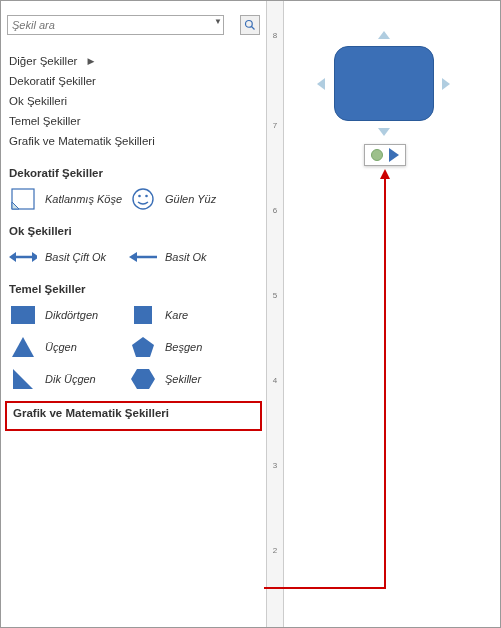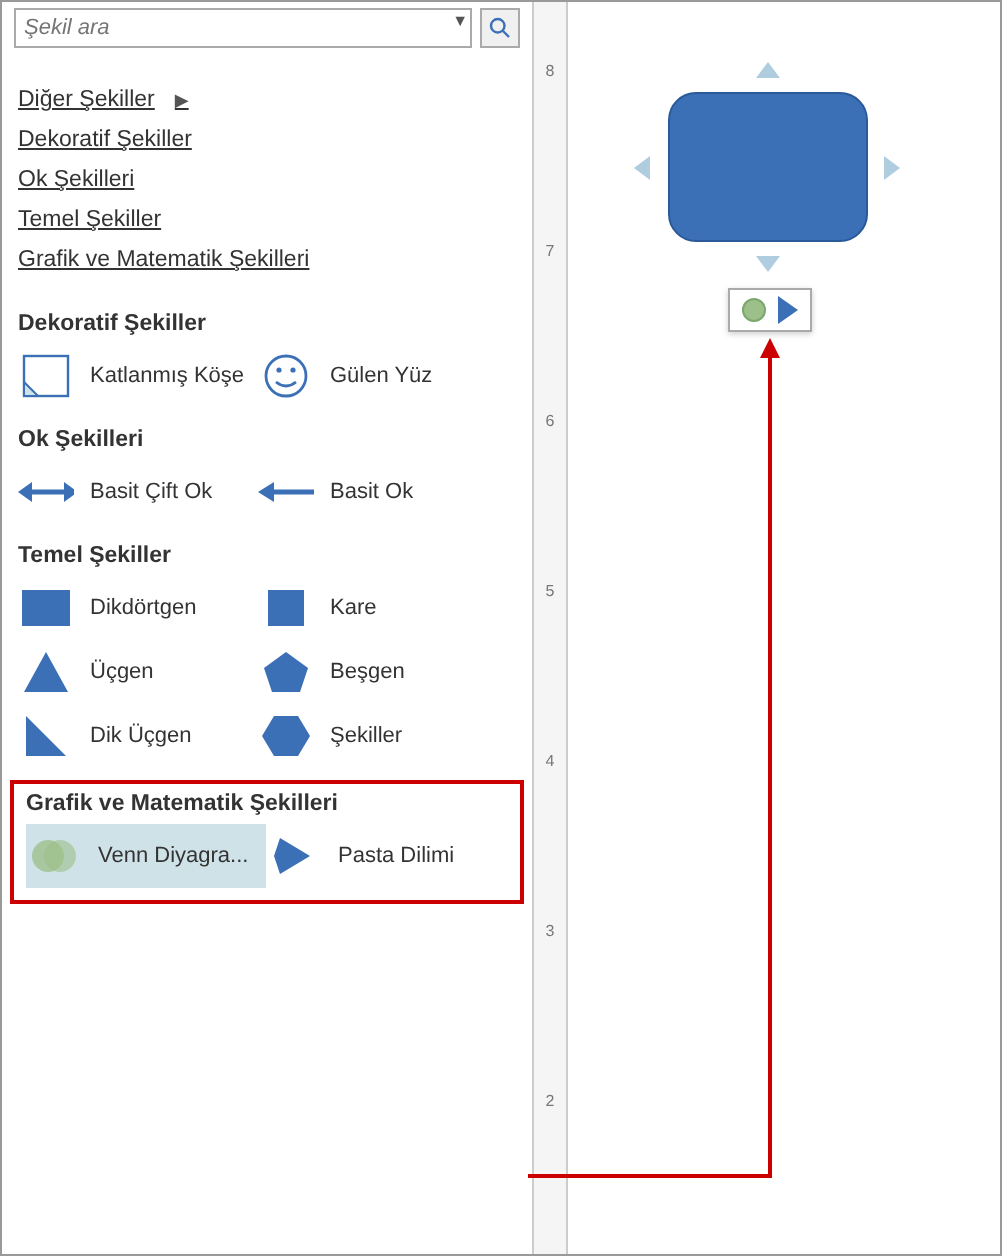--- a/index.html
+++ b/index.html
@@ -1,33 +1,33 @@
 <!DOCTYPE html>
 <html><head>
 <meta charset="utf-8">
 <style>
   * { box-sizing: border-box; margin: 0; padding: 0; font-family: "Segoe UI", Tahoma, sans-serif; }
   body { background: #fff; width: 501px; height: 628px; overflow: hidden; position: relative; }
   .app { display: flex; width: 501px; height: 628px; border: 1px solid #999; }
   .sidebar { width: 265px; background: #fff; display: flex; flex-direction: column; }
-  .search-row { display: flex; align-items: center; padding: 3px 6px 6px 6px; gap: 4px; }
+  .search-row { display: flex; align-items: center; padding: 3px 6px 6px 6px; gap: 16px; margin-top: 11px; }
   .search-box { flex: 1; position: relative; }
   .search-input { width: 100%; height: 20px; border: 1px solid #aaa; font-size: 11px; padding: 2px 16px 2px 4px; color: #888; font-style: italic; }
   .search-dd { position: absolute; right: 2px; top: 2px; font-size: 8px; color: #555; }
   .search-btn { width: 20px; height: 20px; border: 1px solid #aaa; background: #f0f0f0; display:flex; align-items:center; justify-content:center; }
   .search-btn svg { width: 12px; height: 12px; }
   .cat-list { padding: 0; }
-  .cat-item { padding: 4px 8px; font-size: 11.5px; color: #333; display: flex; align-items: center; gap: 6px; cursor: pointer; text-decoration: underline; }
+  .cat-item { padding: 4px 8px; font-size: 11.5px; color: #333; display: flex; align-items: center; gap: 6px; cursor: pointer; }
   .cat-item.sel { background: #cfe2e8; }
   .cat-caret { font-size: 9px; color: #555; margin-left: 4px; }
   .cat-sep { height: 10px; }
 
   .section { padding: 6px 8px 4px 8px; }
   .section-title { font-size: 11.5px; font-weight: bold; color: #333; margin-bottom: 4px; }
-  .shape-grid { display: flex; flex-wrap: wrap; }
+  .shape-grid { display: flex; flex-wrap: wrap; font-style: italic; }
   .shape-item { display: flex; align-items: center; width: 120px; padding: 4px 0; gap: 8px; font-size: 11px; color: #333; }
   .shape-item.sel { background: #cfe2e8; }
   .shape-label { line-height: 1.1; }
   .shape-icon { width: 28px; height: 24px; display:flex; align-items:center; justify-content:center; flex-shrink:0; }
   .shape-icon svg { display:block; }
 
   
   .highlight-box { border: 2px solid #c00; margin: 2px 4px 4px 4px; padding: 4px 6px 6px 6px; }
 
   
@@ -194,39 +194,20 @@
                 <polygon points="7,1 19,1 25,11 19,21 7,21 1,11" fill="#3b6fb6"></polygon>
               </svg>
             </div>
           <span class="shape-label">Şekiller</span>
         </div>
       </div>
     </div>
 
     <div class="highlight-box">
       <div class="section-title">Grafik ve Matematik Şekilleri</div>
-      <div class="shape-grid">
-        <div class="shape-item sel">
-          <div class="shape-icon">
-              <svg width="26" height="20">
-                <circle cx="10" cy="10" r="8" fill="#9dc08b" fill-opacity=".8"></circle>
-                <circle cx="16" cy="10" r="8" fill="#9dc08b" fill-opacity=".6"></circle>
-              </svg>
-            </div>
-          <span class="shape-label">Venn Diyagra...</span>
-        </div>
-        <div class="shape-item">
-          <div class="shape-icon">
-              <svg width="20" height="22">
-                <polygon points="18,11 3,2 0,11 3,20" fill="#3b6fb6"></polygon>
-              </svg>
-            </div>
-          <span class="shape-label">Pasta Dilimi</span>
-        </div>
-      </div>
     </div>
 
   </div>
 
   <div class="ruler">
     <div class="tick" style="top:30px">8</div>
     <div class="tick" style="top:120px">7</div>
     <div class="tick" style="top:205px">6</div>
     <div class="tick" style="top:290px">5</div>
     <div class="tick" style="top:375px">4</div>

